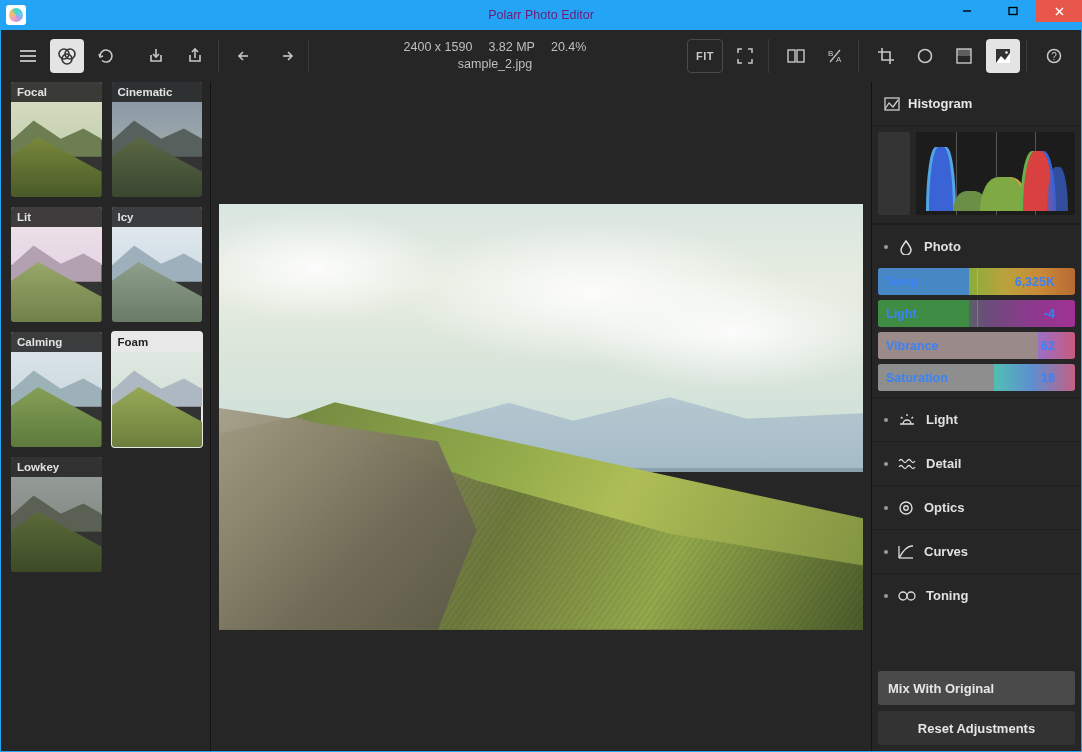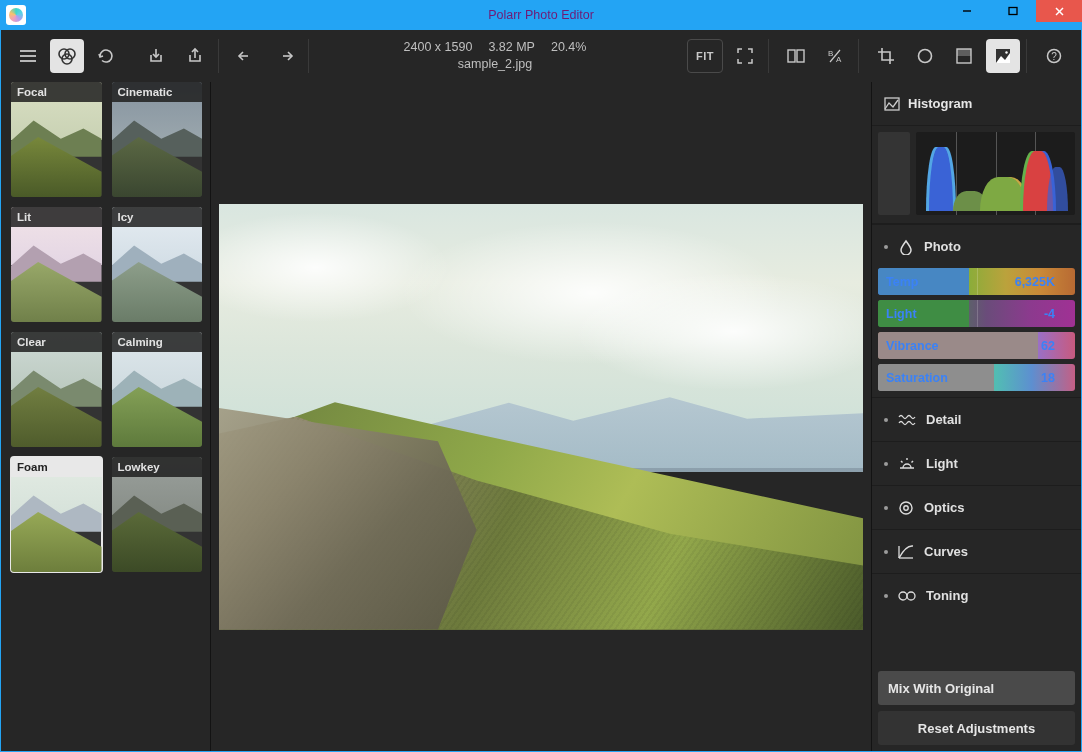--- a/index.html
+++ b/index.html
@@ -285,28 +285,20 @@
               <div class="filter-card">
                 <div class="thumb">
                   <div class="sky" style="background:linear-gradient(#e6edf2,#d3dee6)"></div>
                   <div class="ridge" style="background:#9fb0bd"></div>
                   <div class="land" style="background:linear-gradient(#8fa08c,#6a7c68)"></div>
                 </div>
                 <div class="filter-label">Icy</div>
               </div>
               <div class="filter-card">
                 <div class="thumb">
-                  <div class="sky" style="background:linear-gradient(#cedad6,#bccac0)"></div>
-                  <div class="ridge" style="background:#7a8a6e"></div>
-                  <div class="land" style="background:linear-gradient(#738042,#4f5c2c)"></div>
-                </div>
-                <div class="filter-label">Clear</div>
-              </div>
-              <div class="filter-card">
-                <div class="thumb">
                   <div class="sky" style="background:linear-gradient(#dfe8ec,#cfdbe0)"></div>
                   <div class="ridge" style="background:#9db2b8"></div>
                   <div class="land" style="background:linear-gradient(#86a258,#5e7a3c)"></div>
                 </div>
                 <div class="filter-label">Calming</div>
               </div>
               <div class="filter-card selected">
                 <div class="thumb">
                   <div class="sky" style="background:linear-gradient(#e4ece4,#d6e2da)"></div>
                   <div class="ridge" style="background:#aeb8c2"></div>
@@ -399,37 +391,37 @@
               <div class="bg"></div>
                 <div class="center-tick"></div>
               <div class="fill" style="left: 0px; width: 59%;"></div>
               <span class="txt">Saturation</span>
               <span class="val">18</span>
             </div>
           </div>
 
           <div class="section-head">
             <span class="bullet"></span>
-            <svg width="18" height="12">
-                <path d="M1 3q2-3 4 0t4 0t4 0t4 0 M1 9q2-3 4 0t4 0t4 0t4 0" fill="none" stroke="#ddd" stroke-width="1.3"></path>
-              </svg>
-            <span>Detail</span>
-          </div>
-          <div class="section-head">
-            <span class="bullet"></span>
             <svg width="18" height="14">
                 <path d="M2 11h14 M5 11a4 4 0 0 1 8 0" fill="none" stroke="#ddd" stroke-width="1.4"></path>
                 <line x1="9" y1="1" x2="9" y2="3" stroke="#ddd" stroke-width="1.4"></line>
                 <line x1="3" y1="4" x2="4.5" y2="5.5" stroke="#ddd" stroke-width="1.4"></line>
                 <line x1="15" y1="4" x2="13.5" y2="5.5" stroke="#ddd" stroke-width="1.4"></line>
               </svg>
             <span>Light</span>
           </div>
           <div class="section-head">
             <span class="bullet"></span>
+            <svg width="18" height="12">
+                <path d="M1 3q2-3 4 0t4 0t4 0t4 0 M1 9q2-3 4 0t4 0t4 0t4 0" fill="none" stroke="#ddd" stroke-width="1.3"></path>
+              </svg>
+            <span>Detail</span>
+          </div>
+          <div class="section-head">
+            <span class="bullet"></span>
             <svg width="16" height="16">
                 <circle cx="8" cy="8" r="6" fill="none" stroke="#ddd" stroke-width="1.4"></circle>
                 <circle cx="8" cy="8" r="2.2" fill="none" stroke="#ddd" stroke-width="1.4"></circle>
               </svg>
             <span>Optics</span>
           </div>
           <div class="section-head">
             <span class="bullet"></span>
             <svg width="16" height="14">
                 <line x1="1" y1="13" x2="1" y2="1" stroke="#ddd" stroke-width="1.3"></line>

